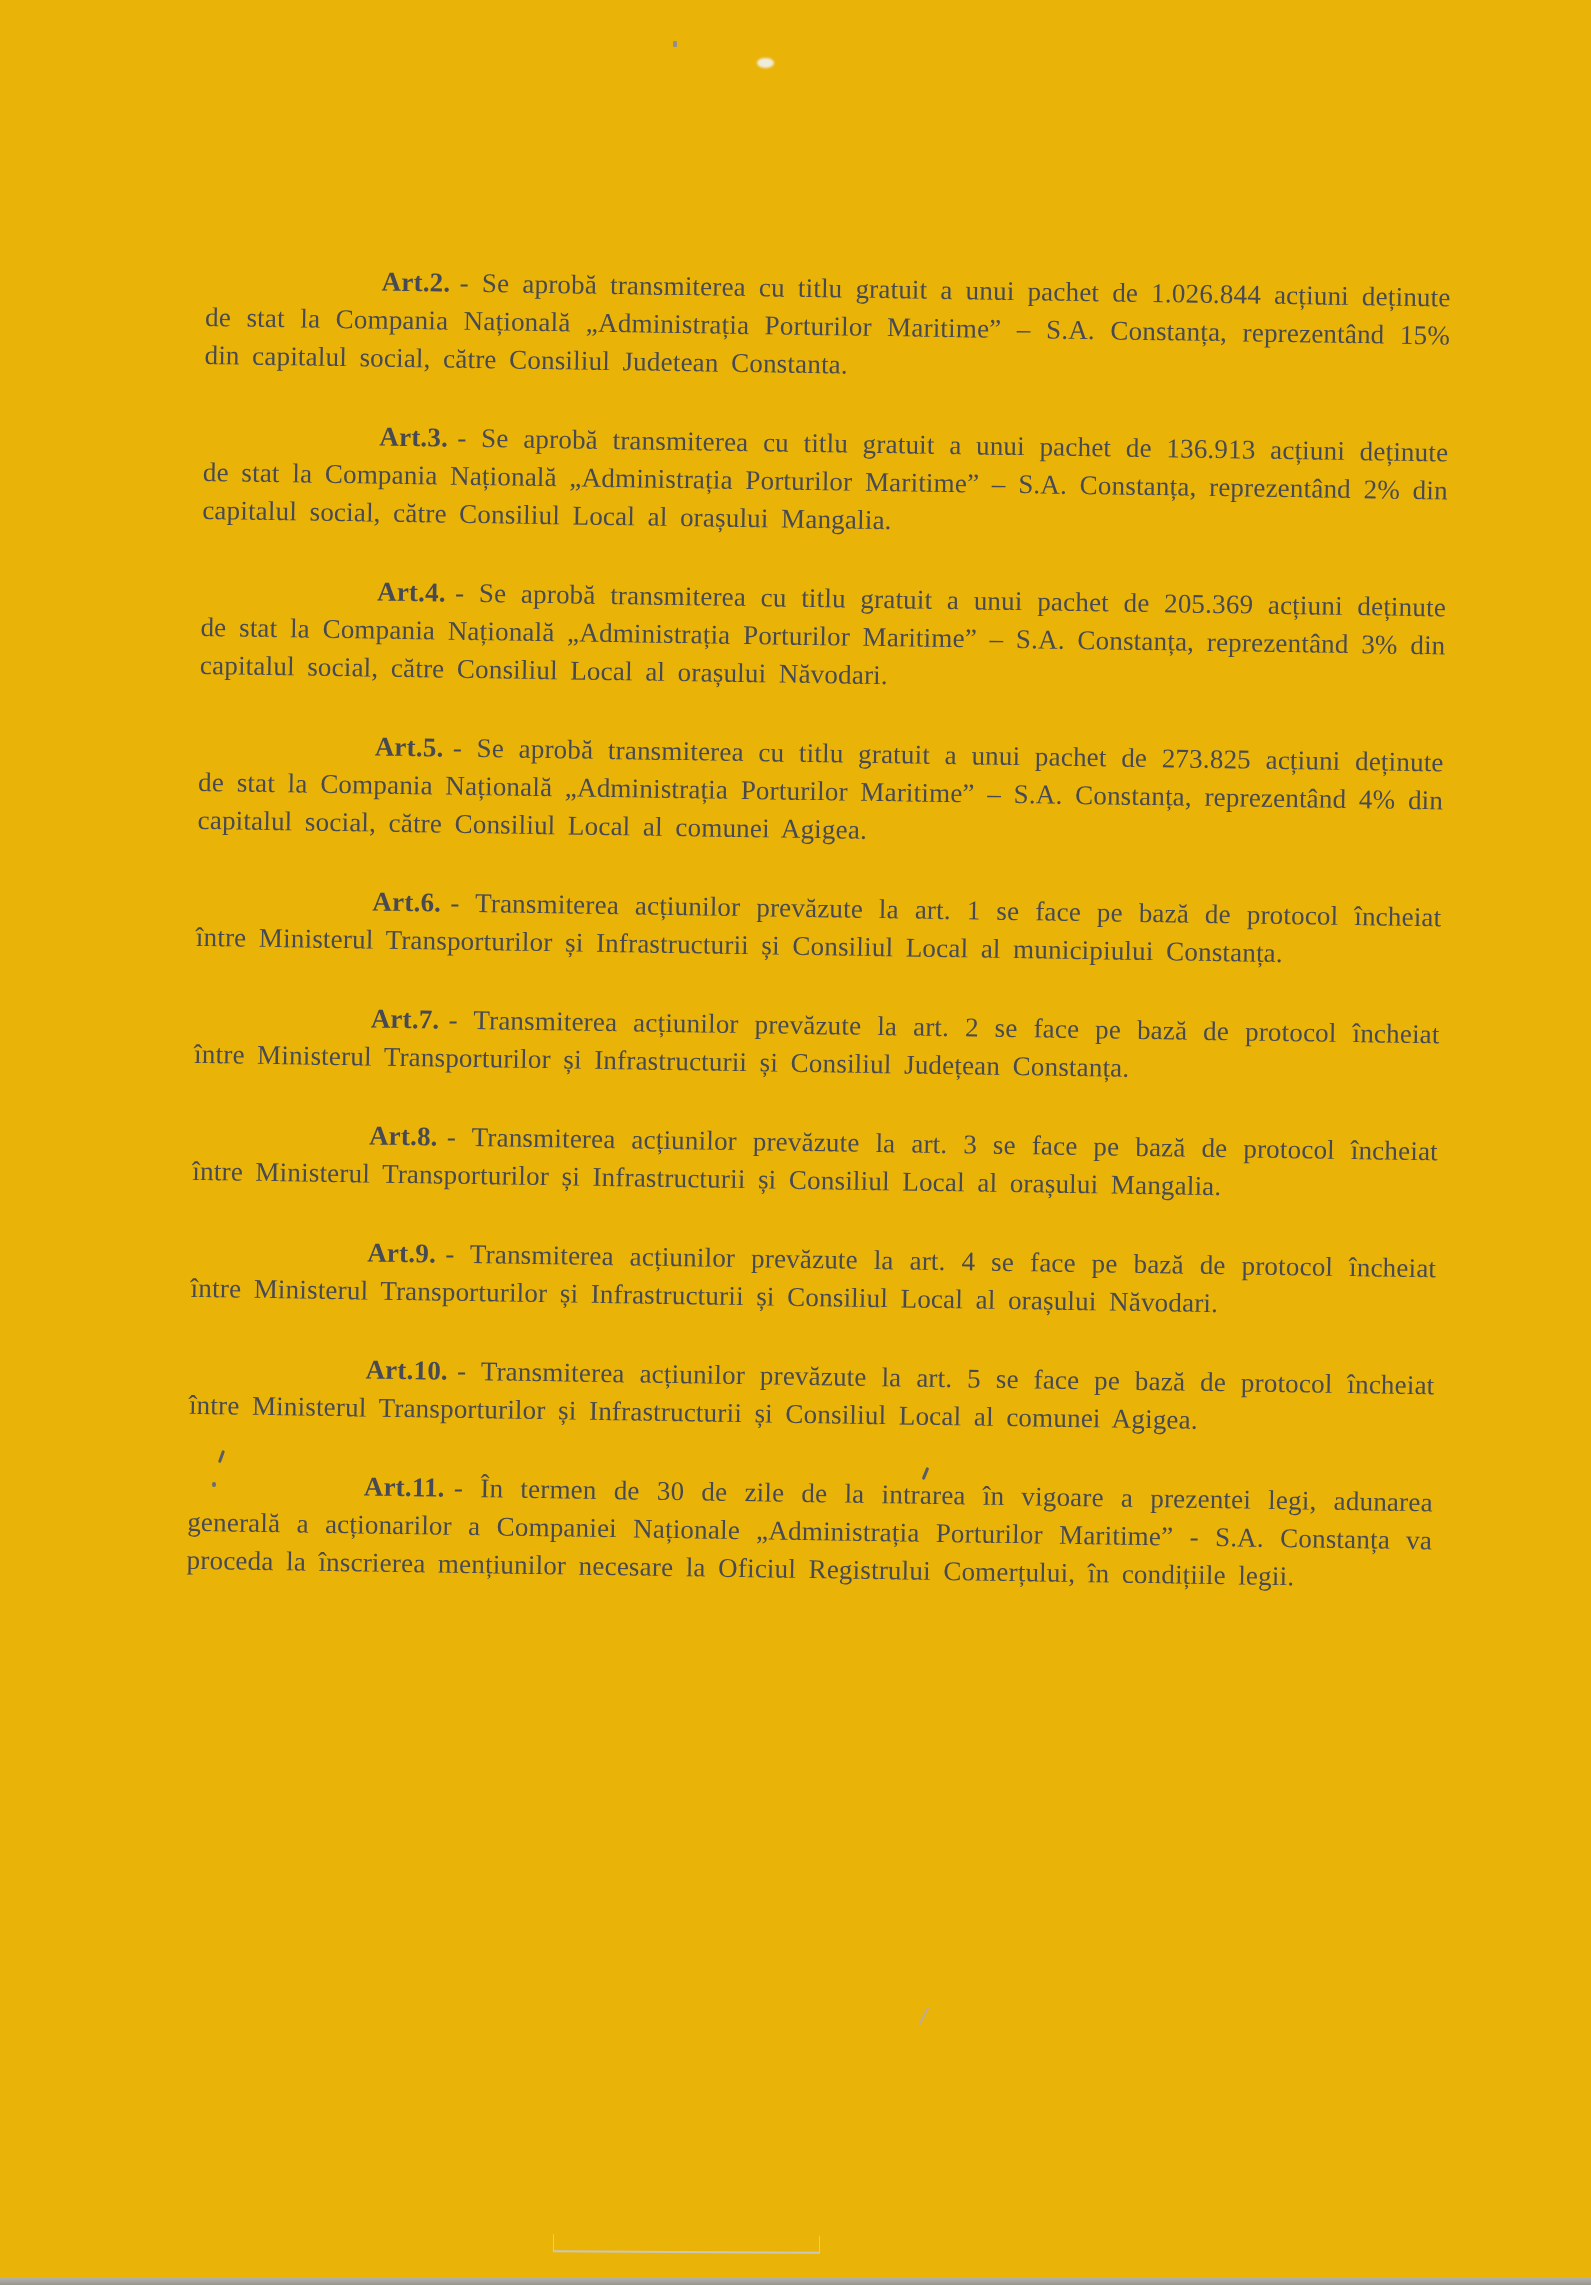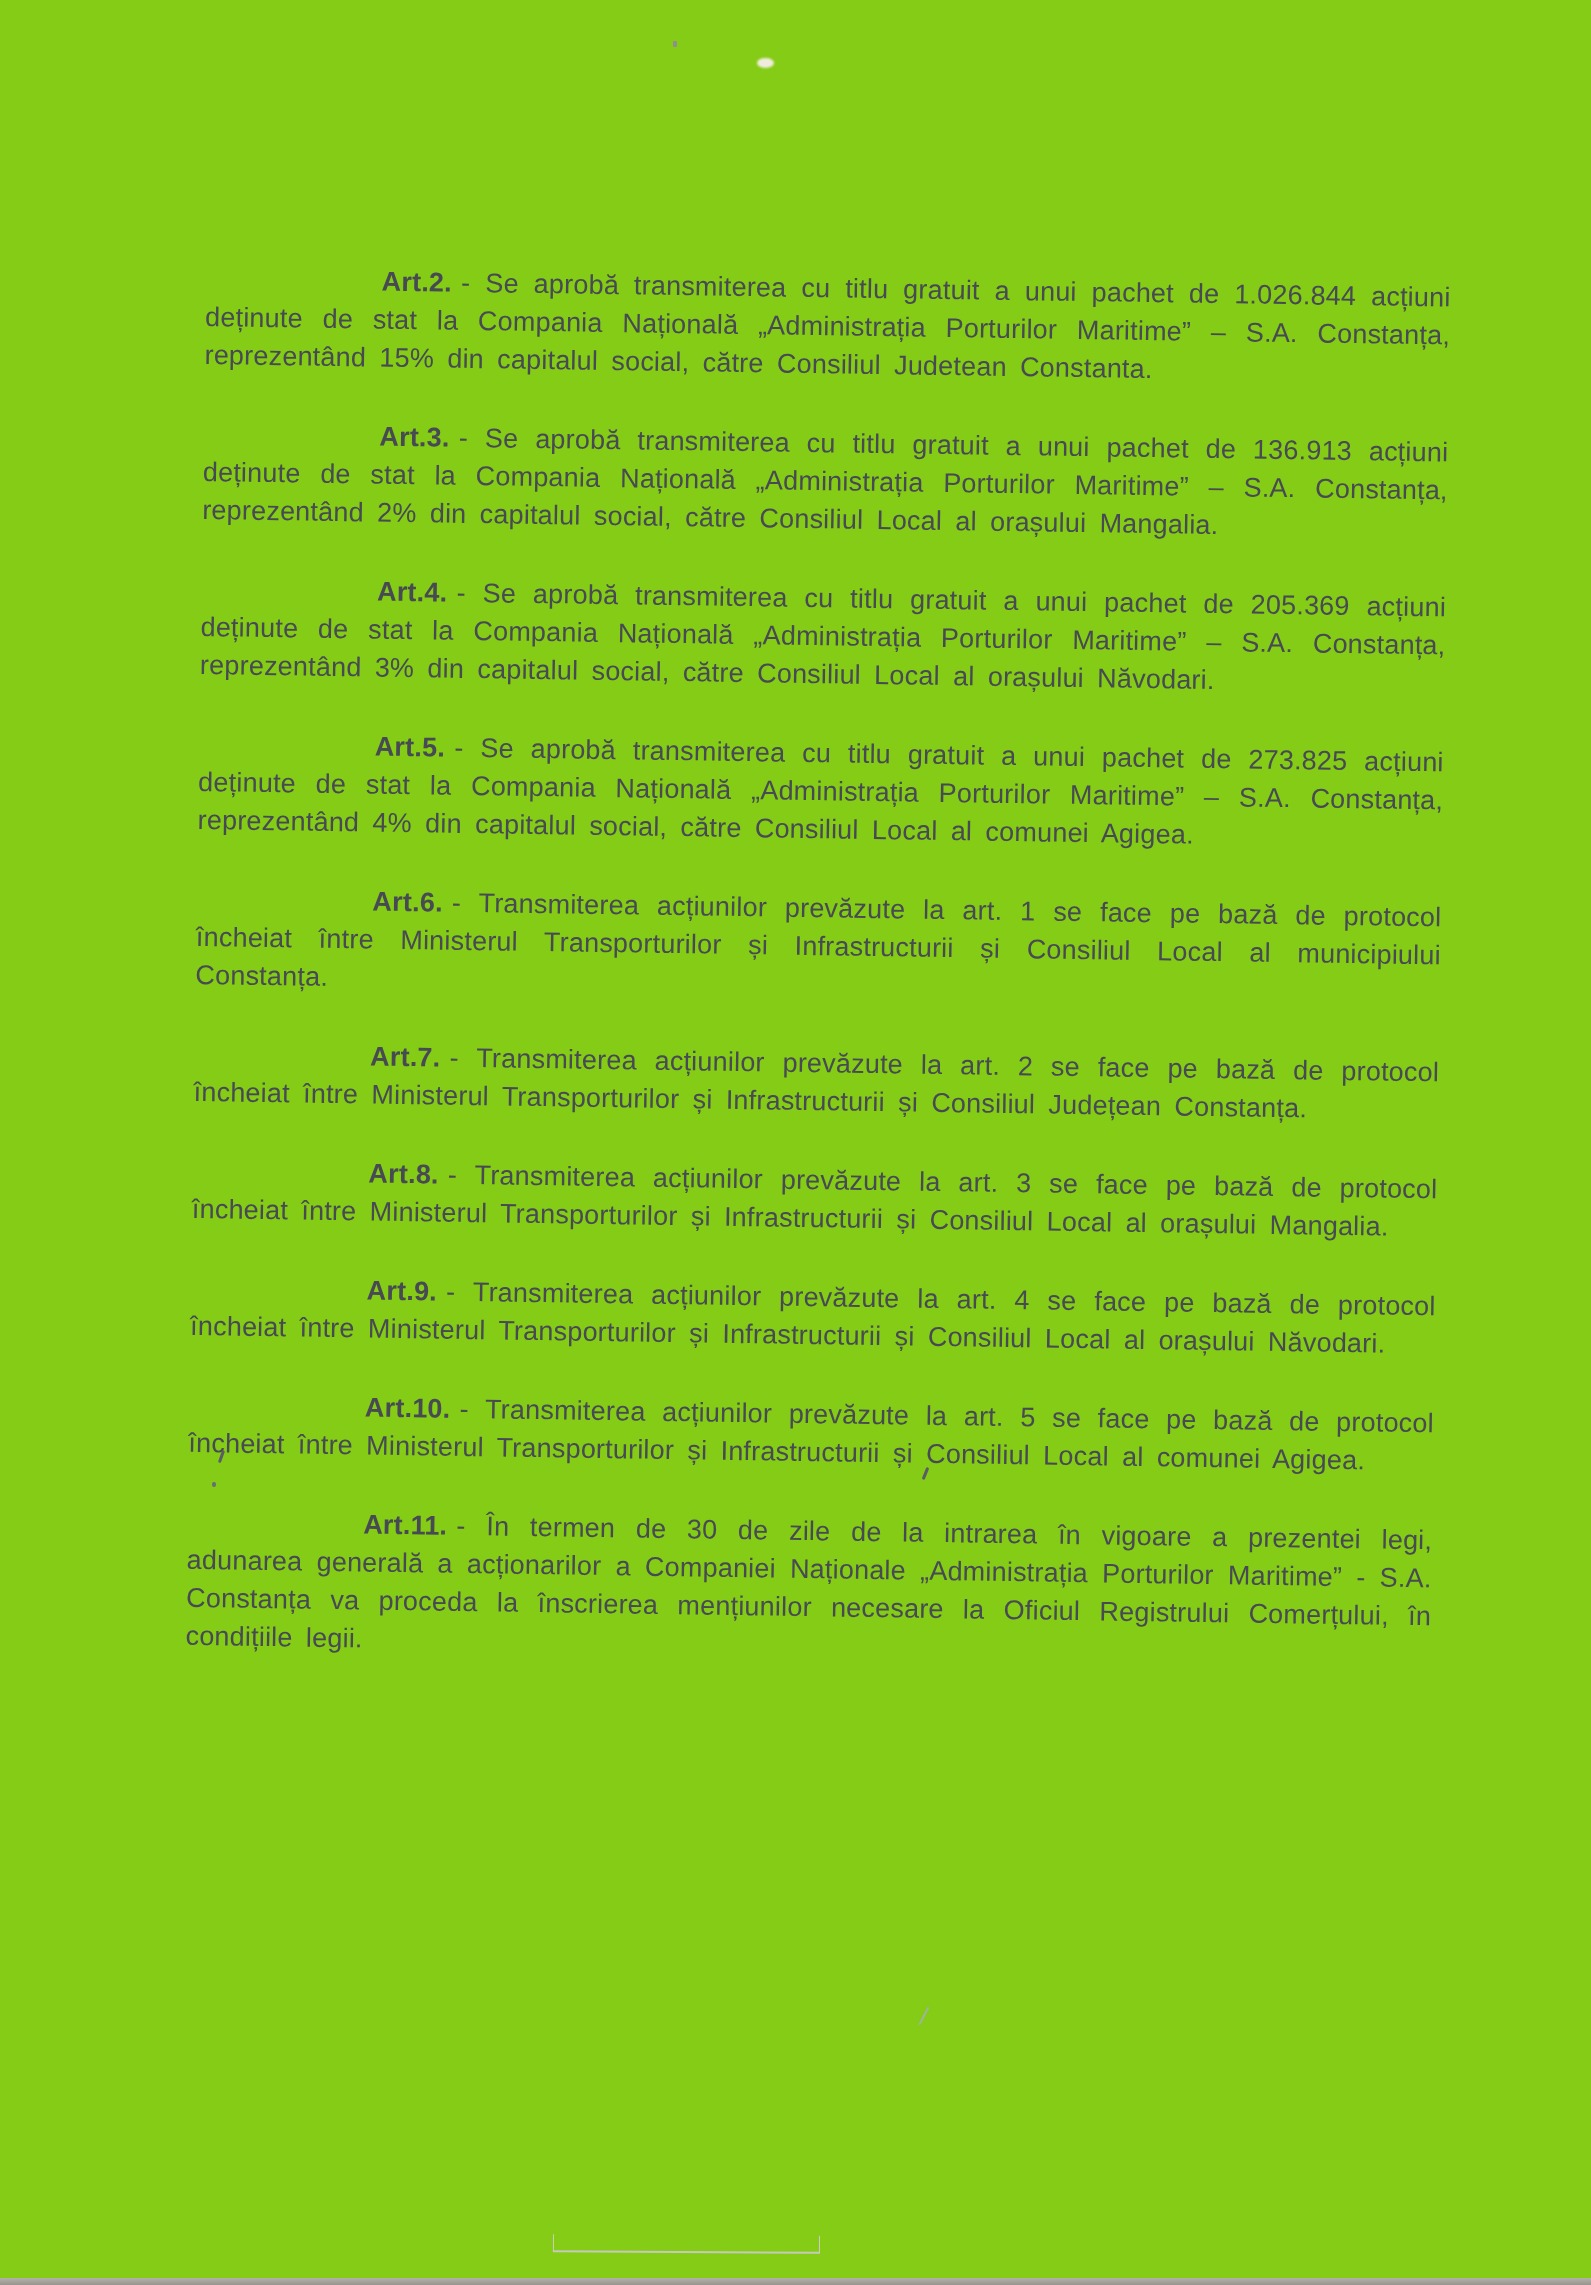--- a/index.html
+++ b/index.html
@@ -4,23 +4,23 @@
 <style>
   html, body {
     margin: 0;
     padding: 0;
     background: #ffffff;
   }
   .sheet {
     position: relative;
     width: 1592px;
     height: 2286px;
-    background: #84cc16;
+    background: #eab308;
     overflow: hidden;
-    font-family: Liberation Sans, sans-serif;
+    font-family: Liberation Serif, serif;
   }
   
   .text-block {
     position: absolute;
     left: 206px;
     top: 260px;
     width: 1245px;
     transform: rotate(0.85deg);
     transform-origin: 0 0;
     color: #474a53;

